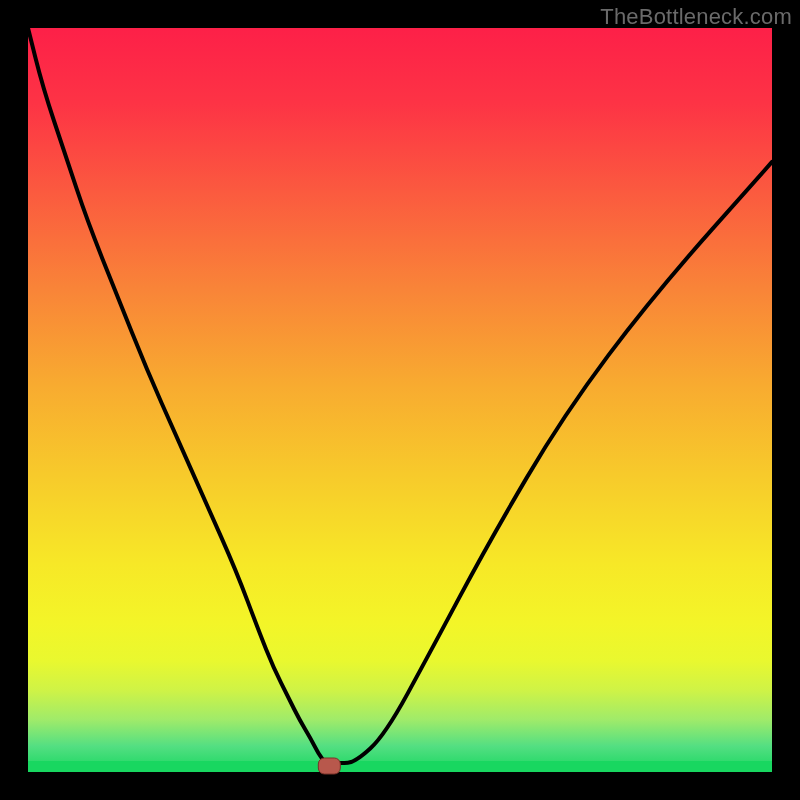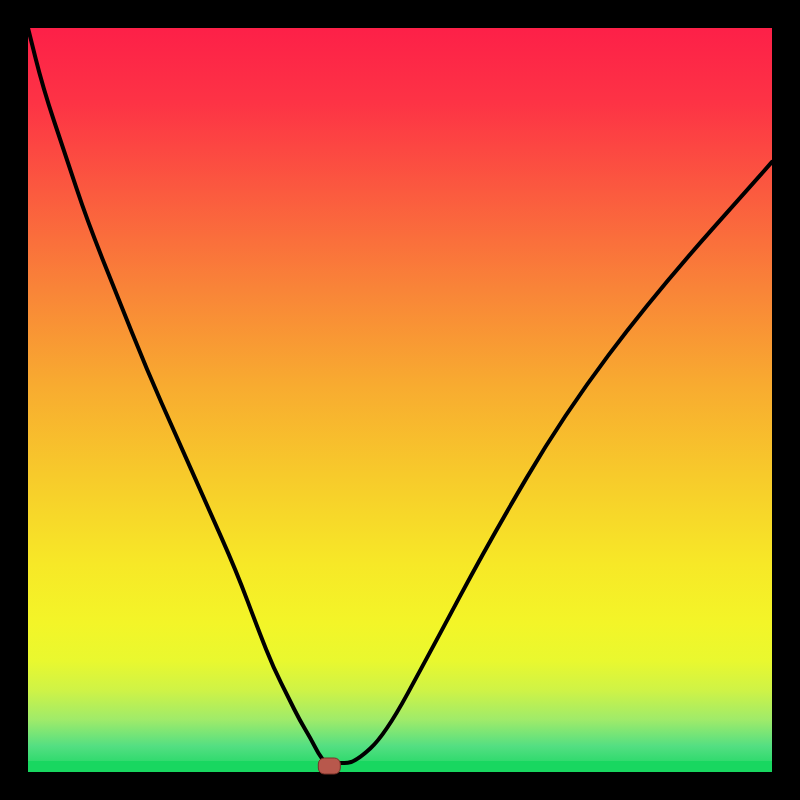--- a/index.html
+++ b/index.html
@@ -28,20 +28,21 @@
     z-index: 5;
   }
   svg {
     display: block;
   }
 </style>
 </head>
 <body>
 <div class="outer">
 
+  <div class="watermark">TheBottleneck.com</div>
 
   <svg id="chart-svg" width="800" height="800" viewBox="0 0 800 800">
     <defs>
       <linearGradient id="bgGrad" x1="0" y1="0" x2="0" y2="1">
 
       <stop offset="0%" stop-color="#fd2048"></stop>
           <stop offset="10%" stop-color="#fd3345"></stop>
           <stop offset="22%" stop-color="#fb5a3f"></stop>
           <stop offset="35%" stop-color="#f98438"></stop>
           <stop offset="48%" stop-color="#f8ab30"></stop>

